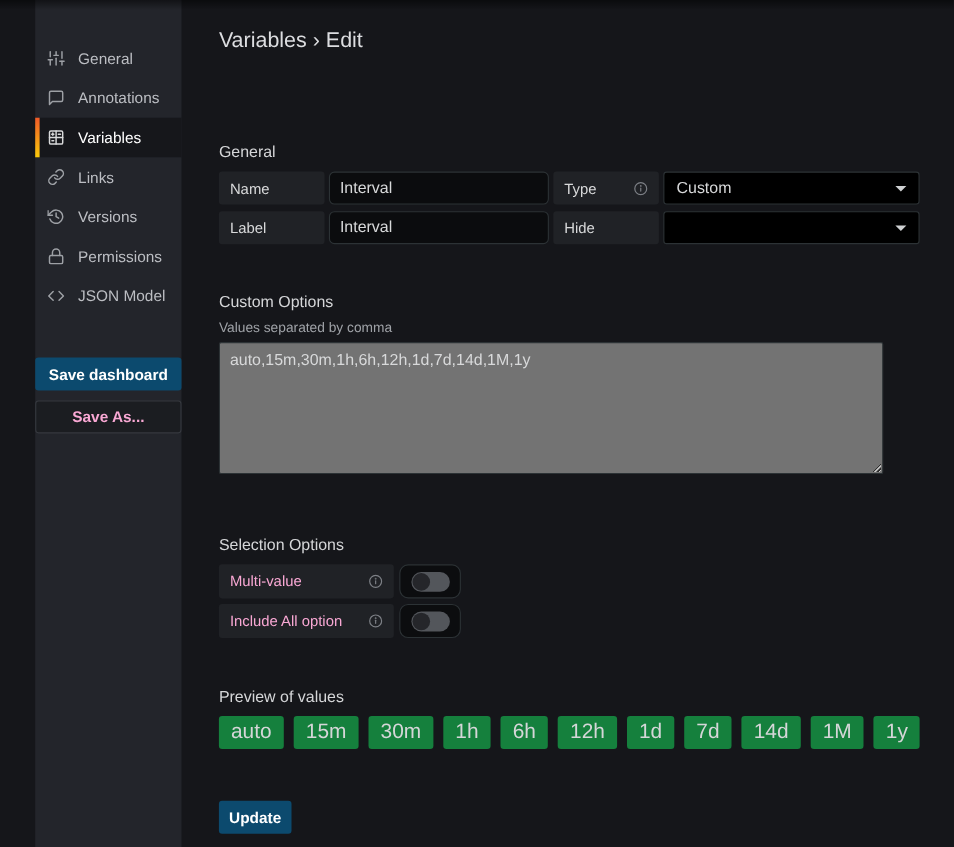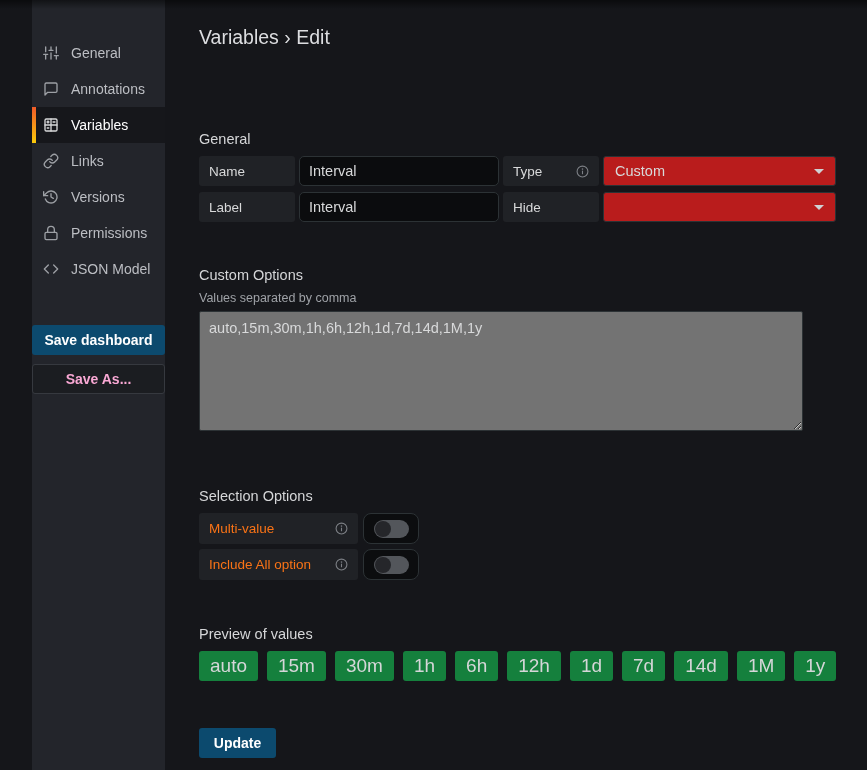--- a/index.html
+++ b/index.html
@@ -43,47 +43,47 @@
   .mt-selection{margin-top:57px;}
   .mt-preview{margin-top:46px;}
 
   .form-rows{margin-top:8px;}
   .form-row{display:flex;gap:4px;margin-bottom:6px;}
   .flabel{width:96px;height:30px;background:#202226;border-radius:3px;display:flex;
     align-items:center;justify-content:space-between;padding:0 10px;
     font-size:13.5px;font-weight:500;color:#d8d9da;}
   .text-input{width:200px;height:30px;background:#0b0c0e;border:1px solid #2c3235;
     border-radius:5px;color:#d8d9da;font-size:14.5px;padding:0 9px;font-family:inherit;outline:none;}
-  .select-box{flex:1;height:30px;background:#b91c1c;border:1px solid #2c3235;border-radius:3px;
+  .select-box{flex:1;height:30px;background:#000000;border:1px solid #2c3235;border-radius:3px;
     display:flex;align-items:center;justify-content:space-between;padding:0 11px;
     font-size:14.5px;color:#d8d9da;cursor:pointer;}
   .caret{width:0;height:0;border-left:5px solid transparent;border-right:5px solid transparent;
     border-top:5px solid #cfd1d3;}
 
   .sub-label{font-size:12.5px;font-weight:500;color:#9fa2a7;margin-top:7px;line-height:15px;}
   .options-textarea{display:block;margin-top:5px;width:604px;height:120px;background:#737373;
     border:1px solid #2c3235;border-radius:2px;color:#d8d9da;font-size:14.5px;
     padding:6px 9px;font-family:inherit;line-height:1.45;outline:none;}
 
   .sel-rows{margin-top:8px;}
   .sel-row{display:flex;gap:5px;margin-bottom:5px;}
   .sel-label{width:159px;height:31px;background:#202226;border-radius:3px;display:flex;
     align-items:center;justify-content:space-between;padding:0 10px;
-    font-size:13.5px;font-weight:500;color:#f97316;}
+    font-size:13.5px;font-weight:500;color:#f9a8d4;}
   .info-icon{display:flex;color:#7d8086;}
   .toggle-box{width:56px;height:31px;background:#0c0d0f;border:1px solid #2c3235;
     border-radius:8px;display:flex;align-items:center;justify-content:center;cursor:pointer;}
   .toggle-track{width:35px;height:18px;border-radius:9px;background:#53565b;position:relative;}
   .toggle-knob{position:absolute;left:1px;top:1px;width:16px;height:16px;border-radius:50%;background:#25262a;}
 
   .chips{display:flex;gap:9px;margin-top:8px;}
   .chip{height:30px;background:#15803d;border-radius:3px;display:flex;align-items:center;
     padding:0 11px;font-size:19px;font-weight:400;color:#d5d6d8;}
 
-  .update-btn{margin-top:47px;width:77px;}
+  .update-btn{margin-top:47px;width:66px;}
 </style>
 </head>
 <body>
 
 <div class="top-fade"></div>
 
 <div class="layout">
 
   <div class="gutter"></div>
 

